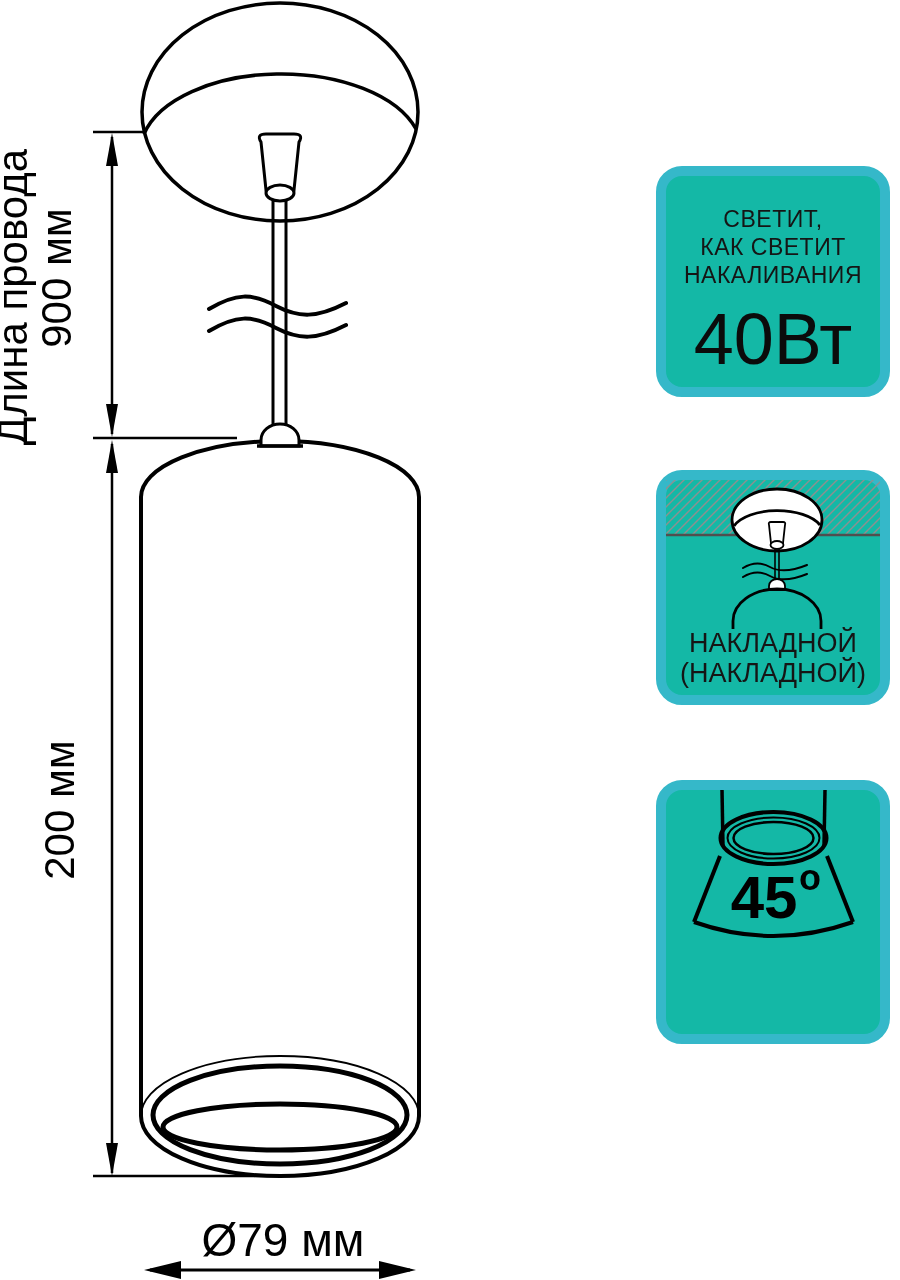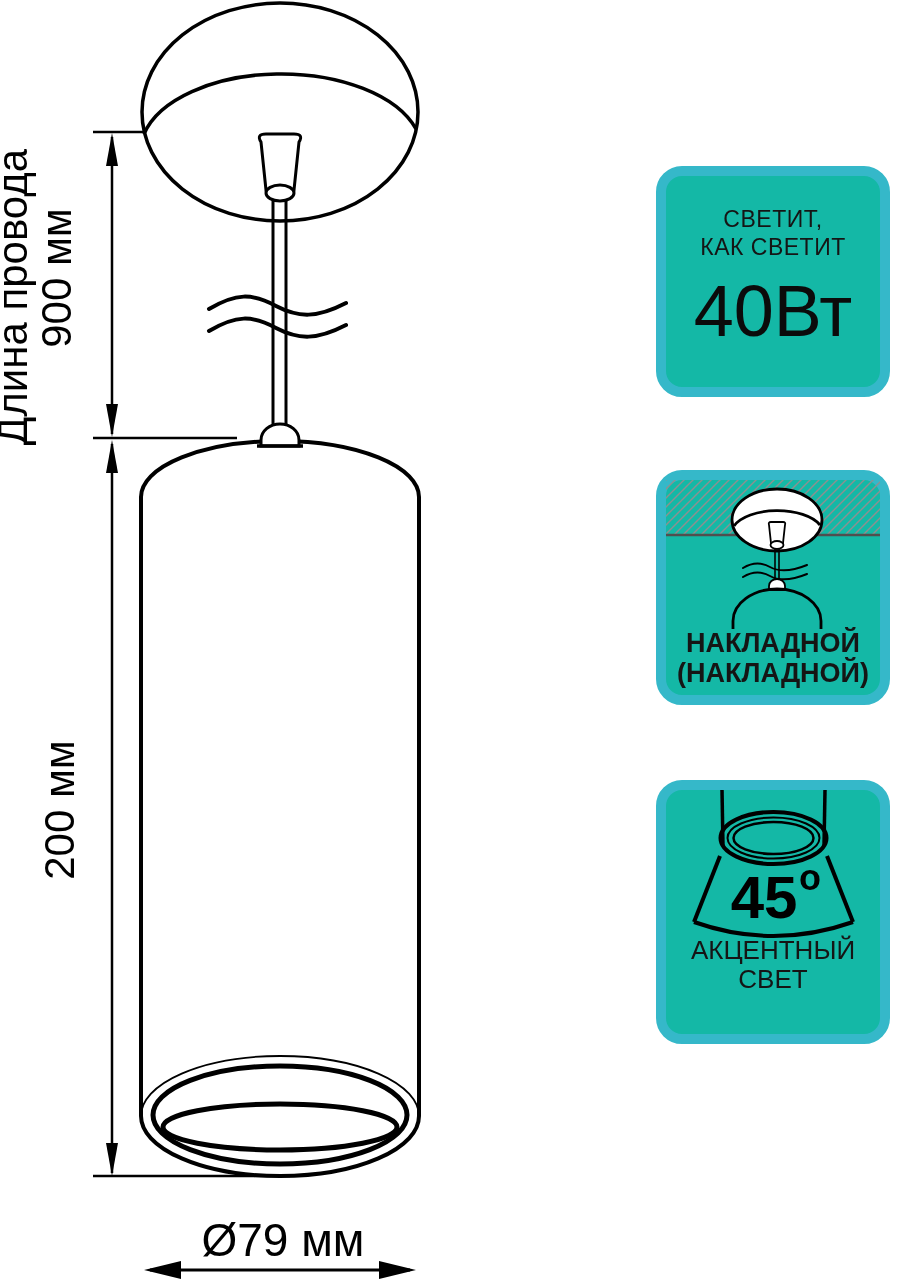--- a/index.html
+++ b/index.html
@@ -9,21 +9,21 @@
     font-family:"Liberation Sans","DejaVu Sans",sans-serif; color:#000;
   }
   svg text { font-family:"Liberation Sans","DejaVu Sans",sans-serif; }
   .drawing { position:absolute; left:0; top:0; }
   .badge {
     position:absolute; left:656px; width:234px; box-sizing:border-box;
     border:10px solid var(--accent); border-radius:26px; background:#14b8a6;
     display:flex; flex-direction:column; align-items:center; text-align:center;
   }
   .badge-wattage { top:166px; height:231px; padding-top:29px; }
-  .badge-mount   { top:470px; height:235px;font-weight:bold; }
+  .badge-mount   { top:470px; height:235px; }
   .badge-beam    { top:780px; height:264px;align-items:center; }
   .cap-line { font-size:23px; line-height:28px; letter-spacing:.5px; color:#151515; }
   .big-value { font-size:72px; line-height:1; font-weight:normal; margin-top:14px; color:#0b0b0b; }
   .mount-caption { margin-top:-2px; }
   .mount-caption .m-line { font-size:27px; line-height:30px; color:#151515; }
   .beam-caption { margin-top:-4px; }
   .beam-caption .b-line { font-size:26px; line-height:29px; color:#151515; }
   .badge-icon { display:block; }
 </style>
 </head>
@@ -90,20 +90,21 @@
 
   <text transform="translate(27 297) rotate(-90)" font-size="42" text-anchor="middle" fill="#000">Длина провода</text>
   <text transform="translate(71 278) rotate(-90)" font-size="42" text-anchor="middle" fill="#000">900 мм</text>
   <text transform="translate(74 810) rotate(-90)" font-size="42" text-anchor="middle" fill="#000">200 мм</text>
   <text x="283" y="1256" font-size="46" text-anchor="middle" fill="#000">Ø79 мм</text>
 </svg>
 
 <div class="badge badge-wattage">
   <div class="cap-line">СВЕТИТ,</div>
   <div class="cap-line">КАК СВЕТИТ</div>
+  <div class="cap-line">НАКАЛИВАНИЯ</div>
   <div class="big-value">40Вт</div>
 </div>
 
 <div class="badge badge-mount">
   <svg class="badge-icon" width="214" height="150" viewBox="0 0 214 150">
     <defs>
       <pattern id="hatch" patternUnits="userSpaceOnUse" width="9" height="9">
         <path d="M -2 2 L 2 -2 M 0 9 L 9 0 M 7 11 L 11 7" stroke="#8f8f8f" stroke-width="1.4" fill="none"></path>
       </pattern>
     </defs>
@@ -136,17 +137,13 @@
       <ellipse cx="107.5" cy="48" rx="53" ry="26" stroke-width="4"></ellipse>
       <ellipse cx="107.5" cy="48" rx="46" ry="20.5" stroke-width="2"></ellipse>
       <ellipse cx="107.5" cy="48" rx="40" ry="16" stroke-width="2.5"></ellipse>
       <path d="M 54 66 L 28 132" stroke-width="4"></path>
       <path d="M 161 66 L 187 132" stroke-width="4"></path>
       <path d="M 28 132 Q 107.5 160 187 132" stroke-width="4"></path>
     </g>
     <text x="98" y="128" font-size="60" font-weight="bold" text-anchor="middle" fill="#000">45</text>
     <text x="133" y="100" font-size="36" font-weight="bold" fill="#000">o</text>
   </svg>
-  <div class="beam-caption">
-    <div class="b-line">АКЦЕНТНЫЙ</div>
-    <div class="b-line">СВЕТ</div>
-  </div>
 </div>
 
 </body></html>

